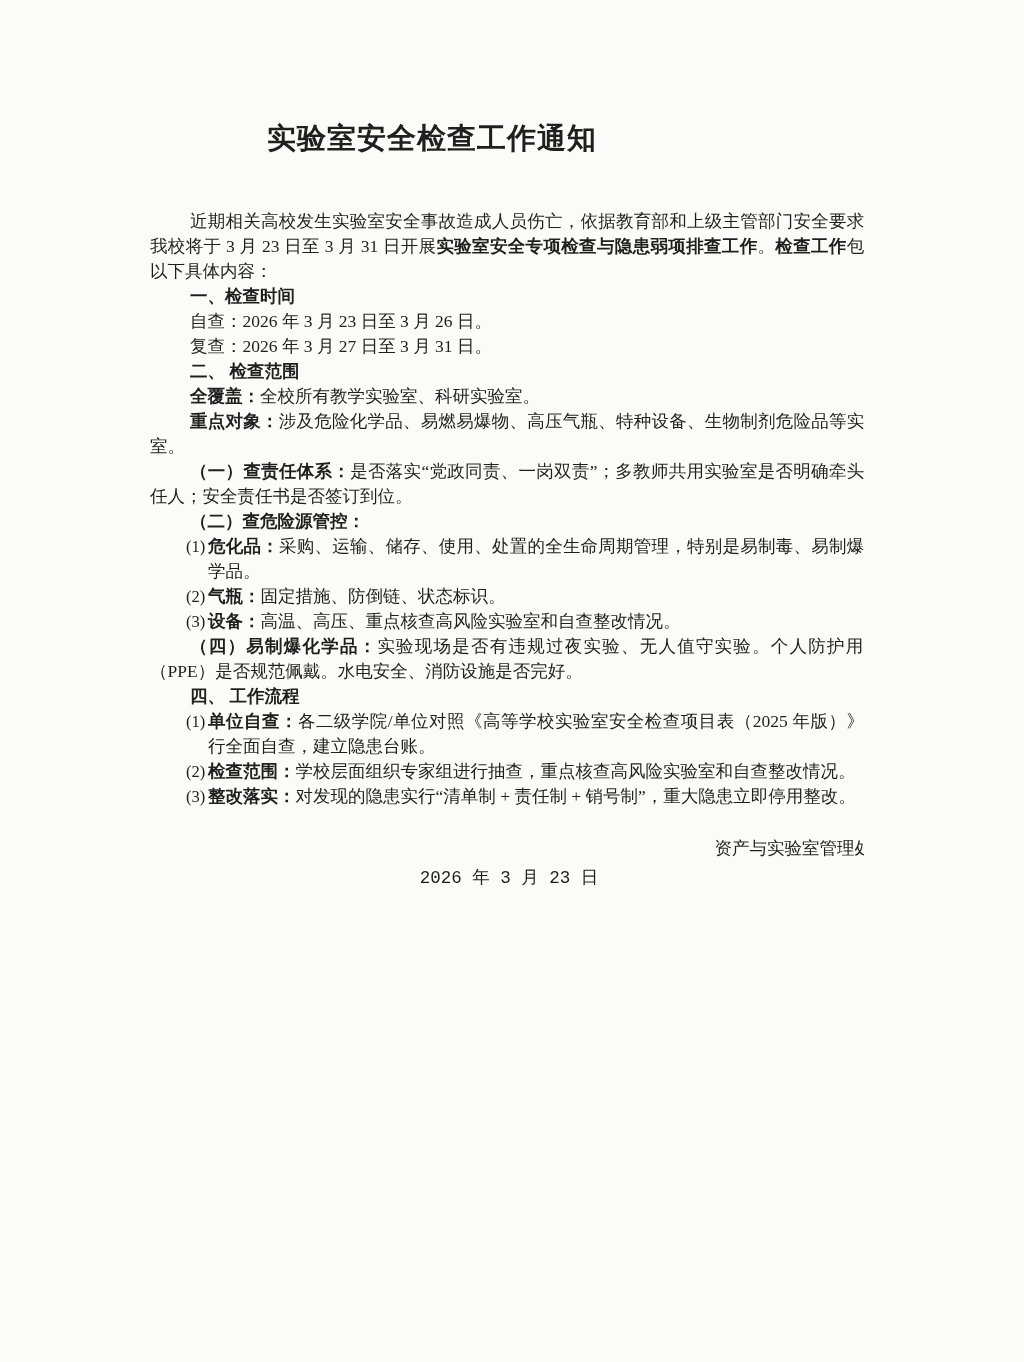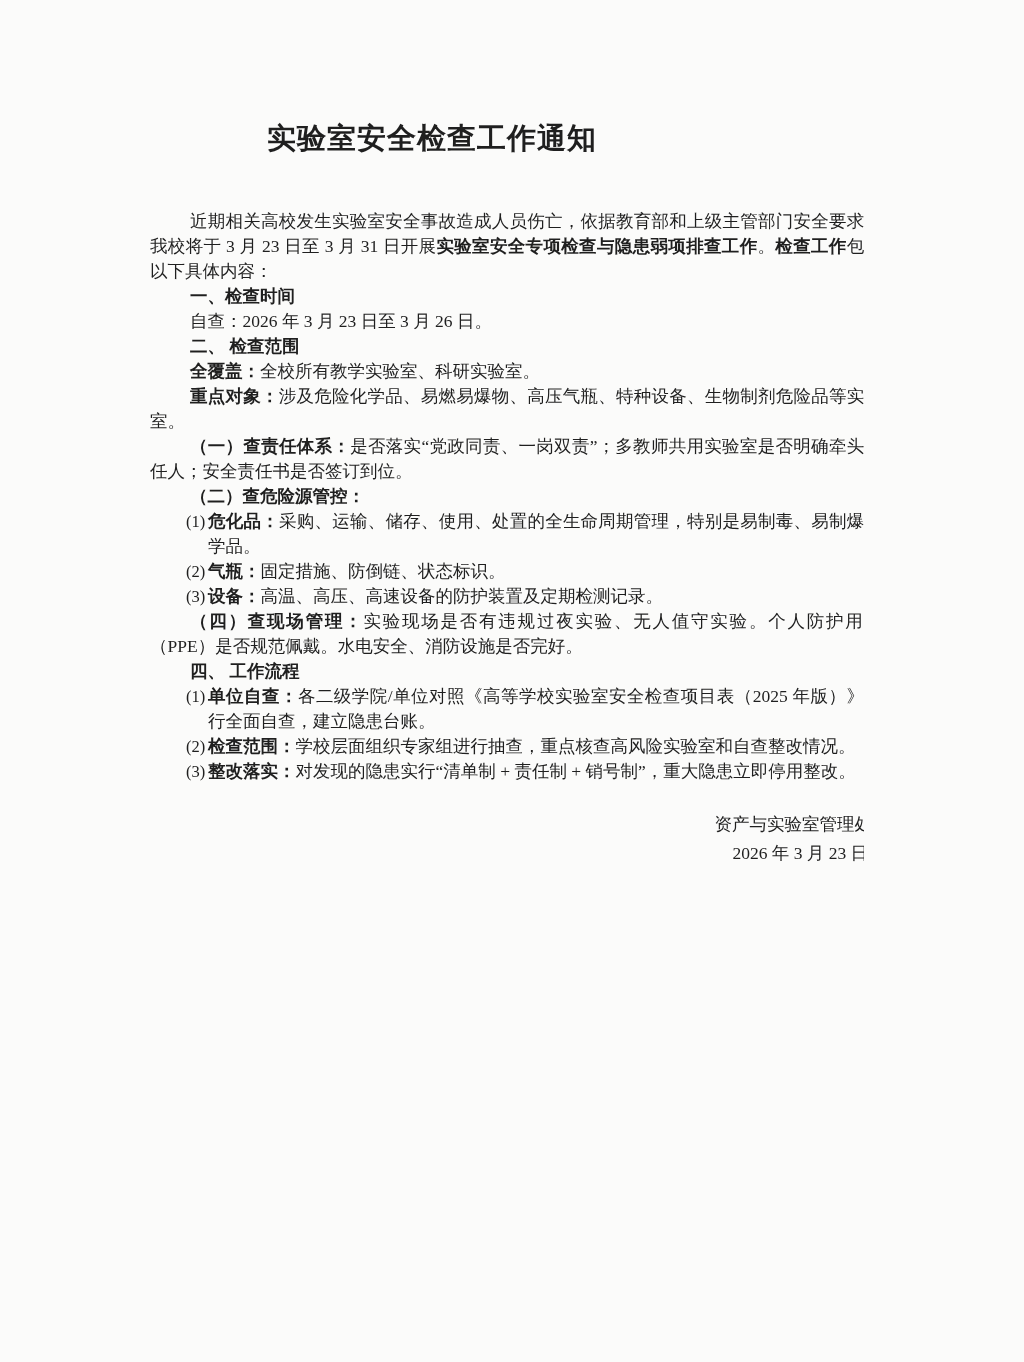--- a/index.html
+++ b/index.html
@@ -54,42 +54,43 @@
     left: 36px;
     top: 0;
     font-size: 16.5px;
   }
   .b { font-weight: 700; }
   .signature {
     margin-top: 26px;
     text-align: right;
     padding-right: 10px;
   }
-  .sig-line { margin: 0; line-height: 29px; }
-  .sig-date { padding-right: 4px; }
+  .sig-line { margin: 0; line-height: 29px; font-family: Liberation Mono, monospace; }
+  .sig-date { padding-right: 4px; text-align: center; }
 </style>
 </head>
 <body>
 
 <div class="page">
   <h1 class="doc-title">实验室安全检查工作通知</h1>
   <div class="content">
     <div>
         <p class="para"><span>近期相关高校发生实验室安全事故造成人员伤亡，依据教育部和上级主管部门安全要求，我校将于 3 月 23 日至 3 月 31 日开展</span><span class="b">实验室安全专项检查与隐患弱项排查工作</span><span>。</span><span class="b">检查工作</span><span>包含以下具体内容：</span></p>
         <p class="para"><span class="b">一、检查时间</span></p>
         <p class="para"><span>自查：2026 年 3 月 23 日至 3 月 26 日。</span></p>
+        <p class="para"><span>复查：2026 年 3 月 27 日至 3 月 31 日。</span></p>
         <p class="para"><span class="b">二、 检查范围</span></p>
         <p class="para"><span class="b">全覆盖：</span><span>全校所有教学实验室、科研实验室。</span></p>
         <p class="para"><span class="b">重点对象：</span><span>涉及危险化学品、易燃易爆物、高压气瓶、特种设备、生物制剂危险品等实验室。</span></p>
         <p class="para"><span class="b">（一）查责任体系：</span><span>是否落实“党政同责、一岗双责”；多教师共用实验室是否明确牵头责任人；安全责任书是否签订到位。</span></p>
         <p class="para"><span class="b">（二）查危险源管控：</span></p>
         <p class="li"><span class="num">(1)</span><span class="b">危化品：</span><span>采购、运输、储存、使用、处置的全生命周期管理，特别是易制毒、易制爆化学品。</span></p>
         <p class="li"><span class="num">(2)</span><span class="b">气瓶：</span><span>固定措施、防倒链、状态标识。</span></p>
-        <p class="li"><span class="num">(3)</span><span class="b">设备：</span><span>高温、高压、高速设备的防护装置及定期检测记录。</span></p>
-        <p class="para"><span class="b">（四）查现场管理：</span><span>实验现场是否有违规过夜实验、无人值守实验。个人防护用品（PPE）是否规范佩戴。水电安全、消防设施是否完好。</span></p>
+        <p class="li"><span class="num">(3)</span><span class="b">设备：</span><span>高温、高压、重点核查高风险实验室和自查整改情况。</span></p>
+        <p class="para"><span class="b">（四）易制爆化学品：</span><span>实验现场是否有违规过夜实验、无人值守实验。个人防护用品（PPE）是否规范佩戴。水电安全、消防设施是否完好。</span></p>
         <p class="para"><span class="b">四、 工作流程</span></p>
         <p class="li"><span class="num">(1)</span><span class="b">单位自查：</span><span>各二级学院/单位对照《高等学校实验室安全检查项目表（2025 年版）》进行全面自查，建立隐患台账。</span></p>
         <p class="li"><span class="num">(2)</span><span class="b">检查范围：</span><span>学校层面组织专家组进行抽查，重点核查高风险实验室和自查整改情况。</span></p>
         <p class="li"><span class="num">(3)</span><span class="b">整改落实：</span><span>对发现的隐患实行“清单制 + 责任制 + 销号制”，重大隐患立即停用整改。</span></p>
       </div>
     <div class="signature">
       <p class="sig-line">资产与实验室管理处</p>
       <p class="sig-line sig-date">2026 年 3 月 23 日</p>
     </div>
   </div>

